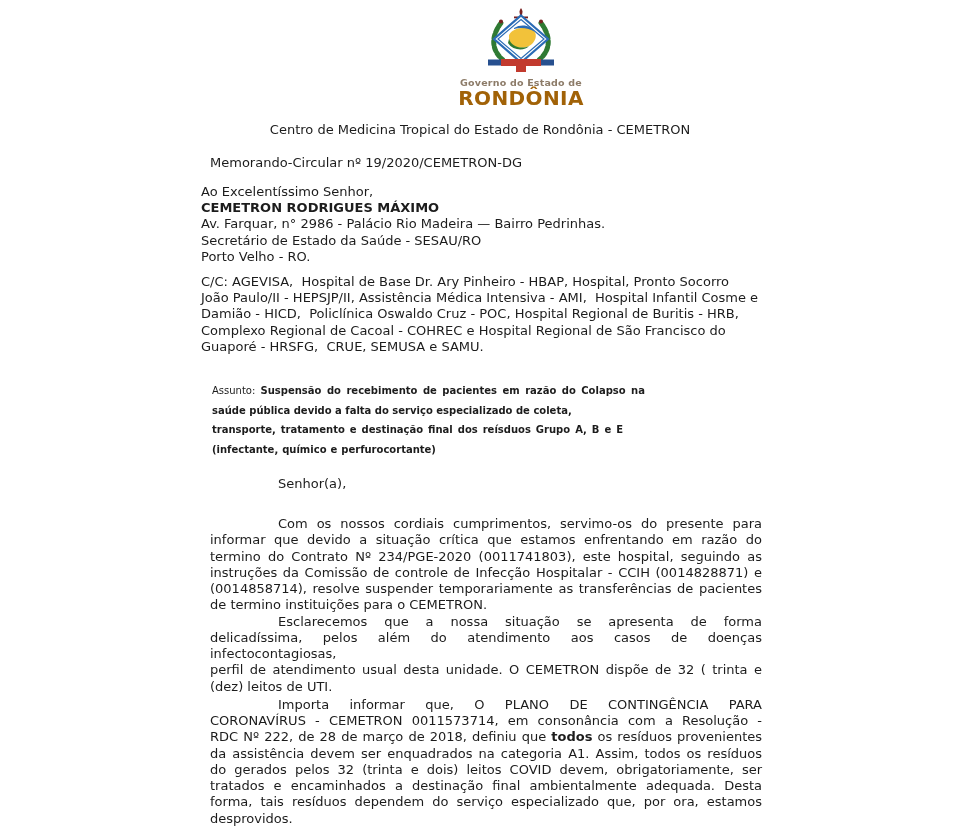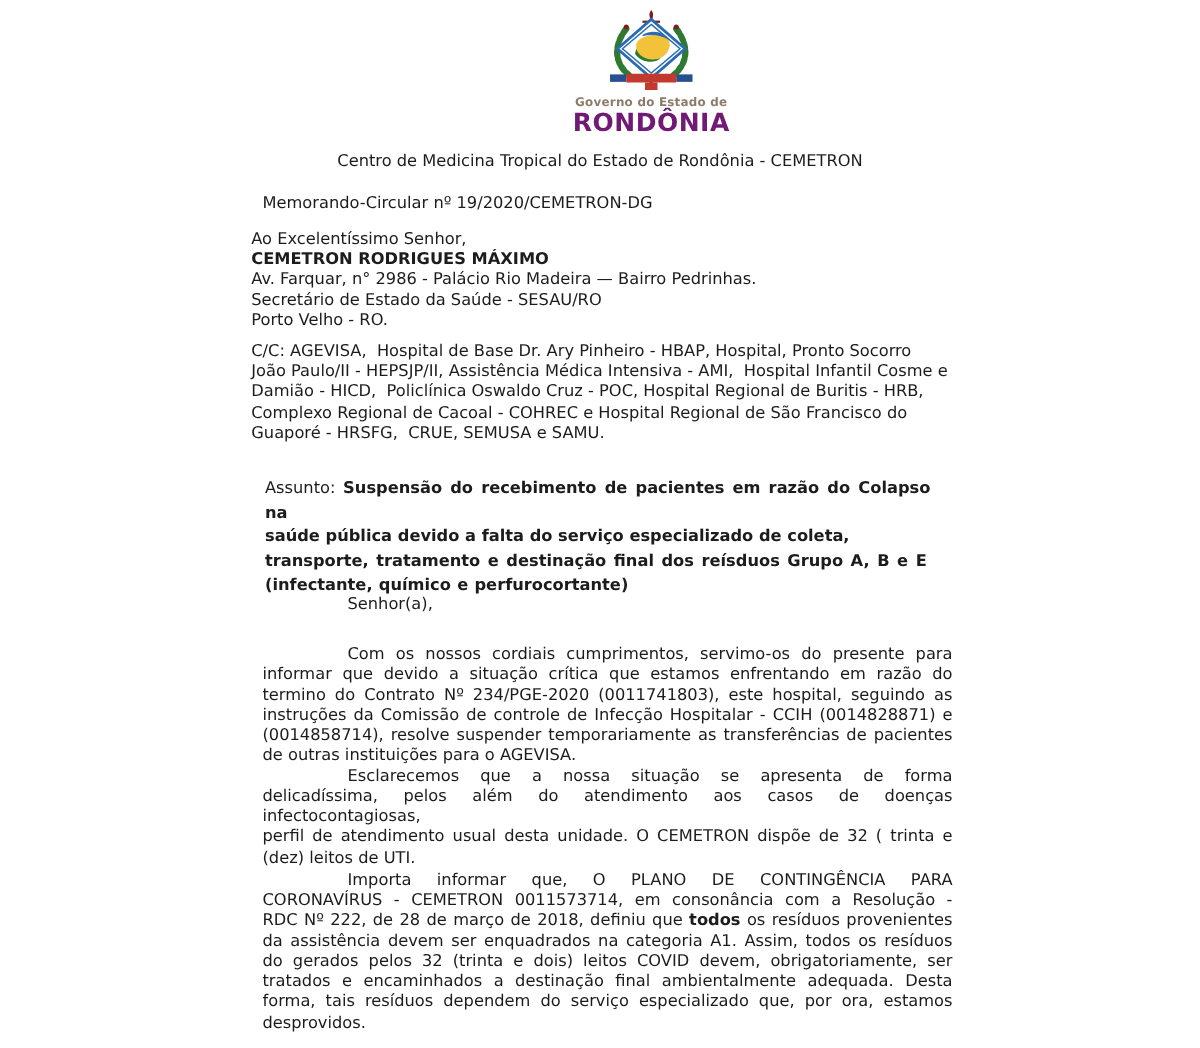--- a/index.html
+++ b/index.html
@@ -17,42 +17,42 @@
     position: absolute; top: 8px; left: 0; width: 100%;
     display: flex; flex-direction: column; align-items: center; padding-left: 41px;
   }
   .gov-label {
     margin-top: 3px;
     font-size: 9.5px; font-weight: bold;
     color: #8c7b68; letter-spacing: 0.2px;
   }
   .state-name {
     font-size: 20px; font-weight: bold;
-    color: #701a75; letter-spacing: 0.4px; line-height: 21px;
+    color: #a16207; letter-spacing: 0.4px; line-height: 21px;
   }
 
   
   .org-title {
     position: absolute; top: 122px; left: 0; width: 100%;
     text-align: center; font-size: 13px;
   }
   .memo-number {
     position: absolute; top: 155px; left: 210px;
     font-size: 13px;
   }
 
   
   .recipient { position: absolute; top: 184px; left: 201px; width: 620px; }
   .cc        { position: absolute; top: 274px; left: 201px; width: 620px; }
   .line { font-size: 13px; line-height: 16.2px; white-space: pre-wrap; }
   .b    { font-weight: bold; }
 
   
   .subject { position: absolute; top: 381px; left: 212px; width: 545px; }
-  .sline { font-size: 13px; font-weight: bold; line-height: 19.6px; white-space: pre-wrap; }
+  .sline { font-size: 10px; font-weight: bold; line-height: 19.6px; white-space: pre-wrap; }
   .sline .lbl { font-weight: normal; }
   .s0 { word-spacing: 2px; }
   .s2 { word-spacing: 1.5px; }
   .s3 { word-spacing: 0.5px; }
 
   
   .salutation { position: absolute; top: 476px; left: 278px; font-size: 13px; }
   .doc-body { position: absolute; top: 516px; left: 210px; width: 552px; }
   .jline {
     font-size: 13px; line-height: 16.25px;
@@ -126,21 +126,21 @@
 
 <div class="salutation">Senhor(a),</div>
 
 <div class="doc-body">
     <div class="para p0">
       <div class="jline first">Com os nossos cordiais cumprimentos, servimo-os do presente para</div>
       <div class="jline">informar que devido a situação crítica que estamos enfrentando em razão do</div>
       <div class="jline">termino do Contrato Nº 234/PGE-2020 (0011741803), este hospital, seguindo as</div>
       <div class="jline">instruções da Comissão de controle de Infecção Hospitalar - CCIH (0014828871) e</div>
       <div class="jline">(0014858714), resolve suspender temporariamente as transferências de pacientes</div>
-      <div class="jline last">de outras instituições para o AGEVISA.</div>
+      <div class="jline last">de termino instituições para o CEMETRON.</div>
     </div>
     <div class="para p1">
       <div class="jline first">Esclarecemos que a nossa situação se apresenta de forma</div>
       <div class="jline">delicadíssima, pelos além do atendimento aos casos de doenças infectocontagiosas,</div>
       <div class="jline">perfil de atendimento usual desta unidade. O CEMETRON dispõe de 32 ( trinta e</div>
       <div class="jline last">(dez) leitos de UTI.</div>
     </div>
     <div class="para p2">
       <div class="jline first">Importa informar que, O PLANO DE CONTINGÊNCIA PARA</div>
       <div class="jline">CORONAVÍRUS - CEMETRON 0011573714, em consonância com a Resolução -</div>

